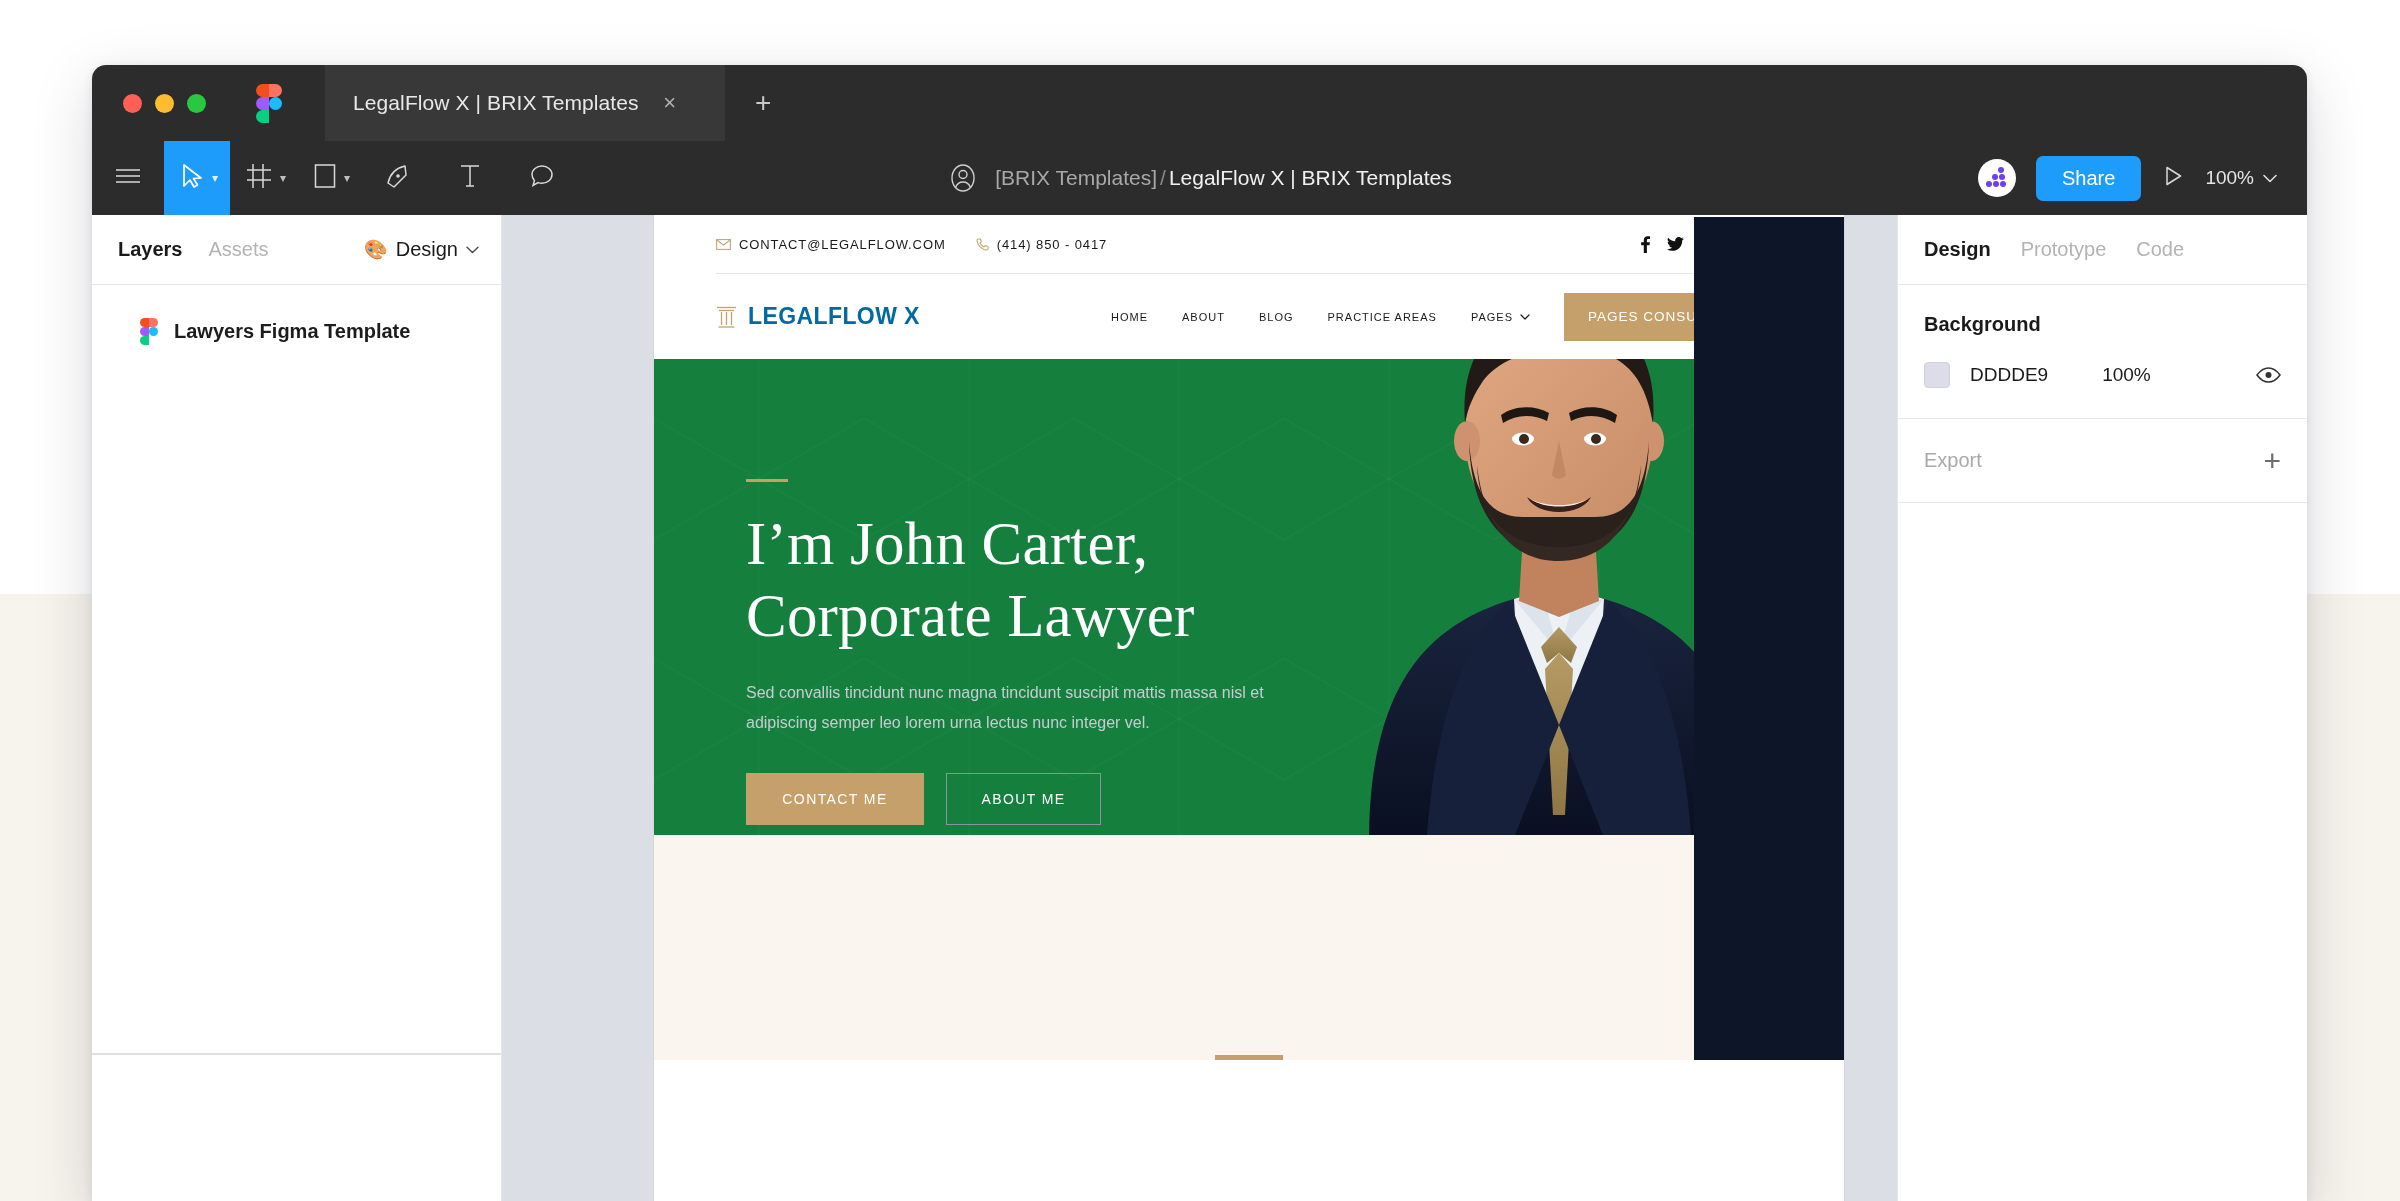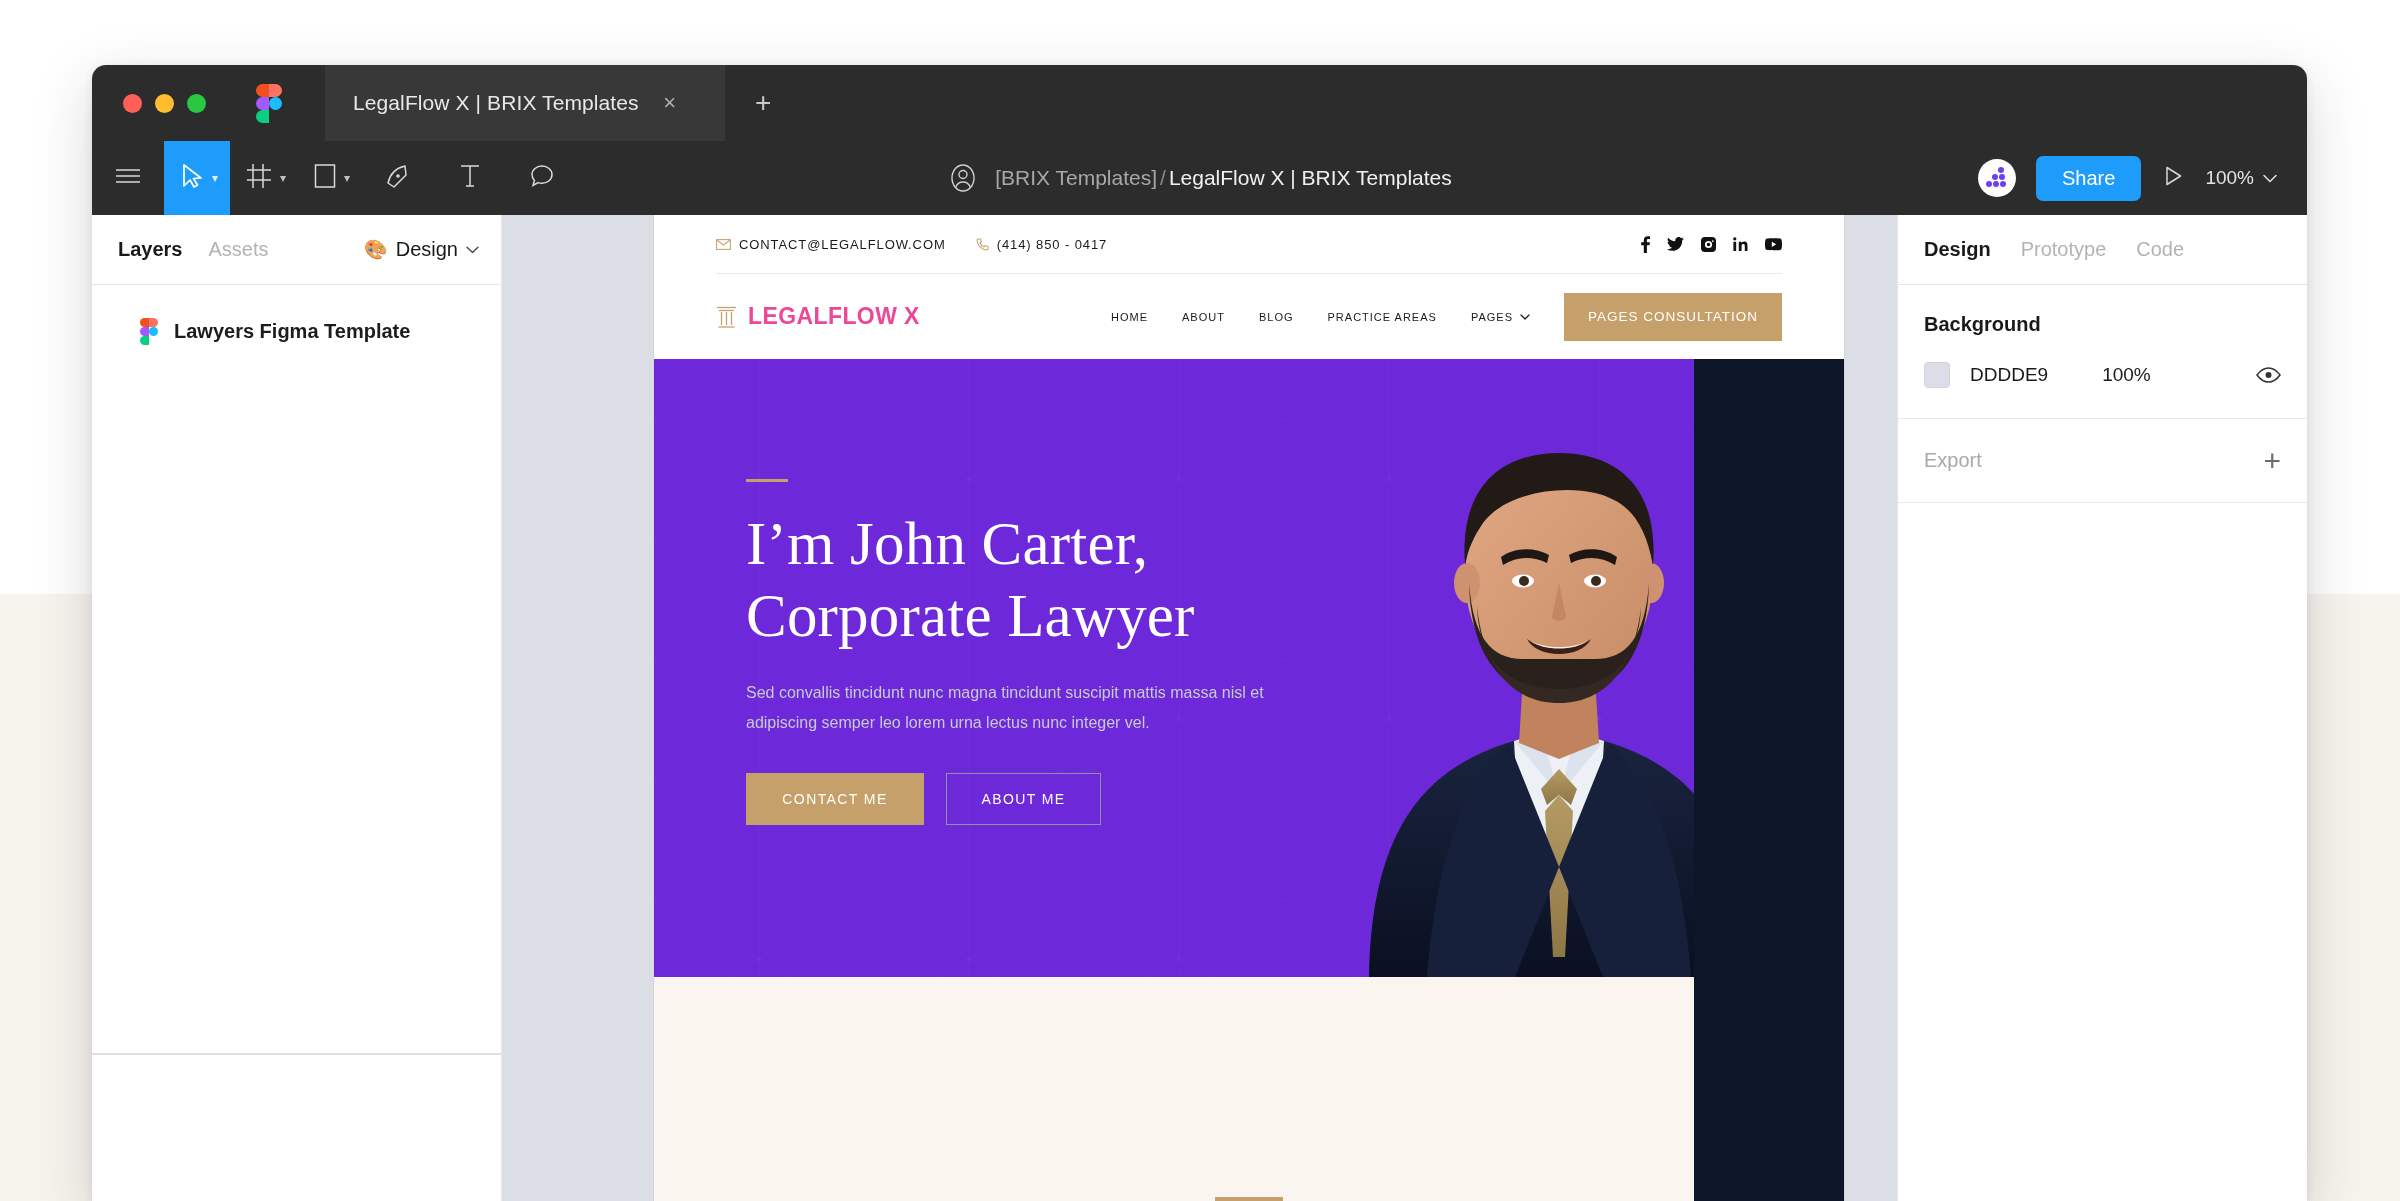--- a/index.html
+++ b/index.html
@@ -158,35 +158,35 @@
   .contact-item { display: flex; align-items: center; gap: 8px; }
   .contact-item + .contact-item { margin-left: 30px; }
   .ci-ico { color: #c5a572; display: flex; }
   #socials { margin-left: auto; display: flex; align-items: center; gap: 17px; color: #111; }
   #socials span { cursor: pointer; display: flex; }
 
   #site-rule { height: 1px; background: #e8e8e8; margin: 0 62px; }
 
   #site-nav { height: 85px; display: flex; align-items: center; padding: 0 0 0 62px; }
   #brand { display: flex; align-items: center; gap: 11px; }
-  #brand .bt { font-size: 23px; font-weight: bold; letter-spacing: .4px; color: #ec4899; }
+  #brand .bt { font-size: 23px; font-weight: bold; letter-spacing: .4px; color: #0369a1; }
   #nav-links { margin-left: auto; display: flex; align-items: center; gap: 34px; }
   #nav-links a {
     font-size: 11px; letter-spacing: 1px; color: #1a1a1a; text-decoration: none; cursor: pointer;
     display: flex; align-items: center; gap: 7px;
   }
   #cta-consult {
     margin-left: 34px; margin-right: 62px; background: #c5a06a; color: #fff;
     height: 48px; display: flex; align-items: center; padding: 0 24px;
     font-size: 13.5px; letter-spacing: 1px; cursor: pointer;
   }
 
   
   #hero {
-    position: relative; height: 618px; background: #6d28d9; overflow: hidden; text-decoration: underline;
+    position: relative; height: 476px; background: #15803d; overflow: hidden; text-decoration: underline;
   }
   #hero-pattern {
     position: absolute; inset: 0; opacity: .5;
     background-image:
       linear-gradient(30deg,  transparent 49.6%, rgba(255,255,255,.035) 49.6%, rgba(255,255,255,.035) 50.4%, transparent 50.4%),
       linear-gradient(-30deg, transparent 49.6%, rgba(255,255,255,.035) 49.6%, rgba(255,255,255,.035) 50.4%, transparent 50.4%),
       linear-gradient(90deg,  transparent 49.6%, rgba(255,255,255,.03) 49.6%, rgba(255,255,255,.03) 50.4%, transparent 50.4%);
     background-size: 210px 240px, 210px 240px, 210px 240px;
   }
   #hero-copy { position: absolute; left: 92px; top: 120px; width: 640px; }

